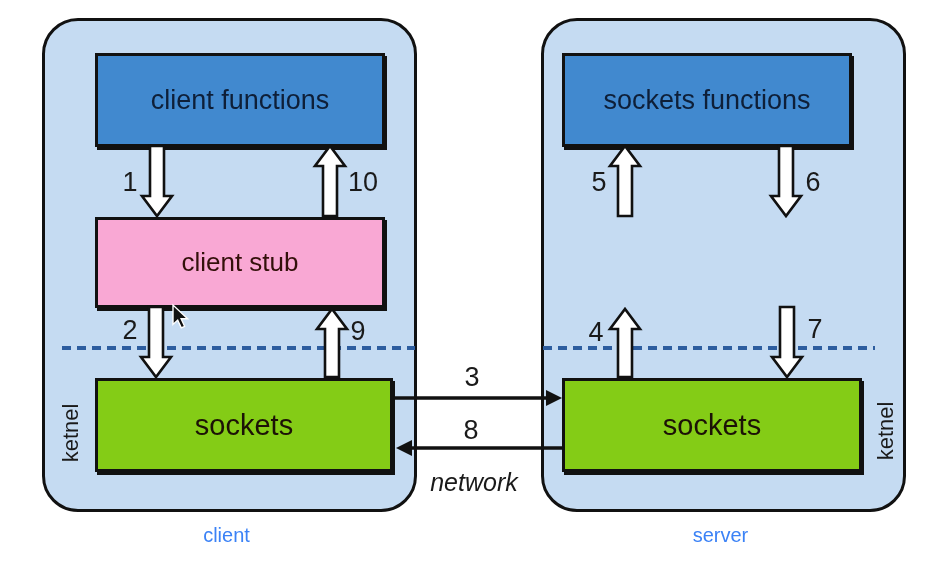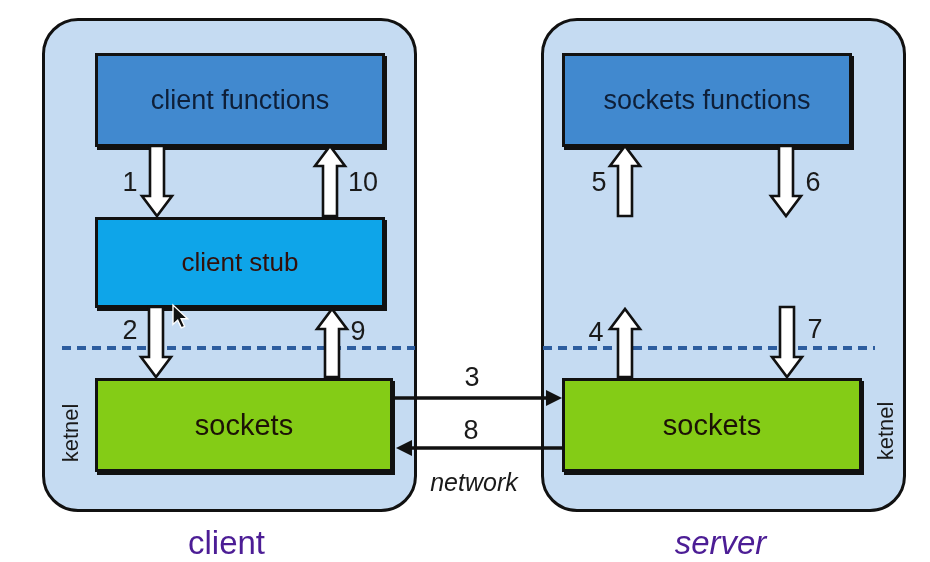--- a/index.html
+++ b/index.html
@@ -4,36 +4,36 @@
 <style>
   html,body{margin:0;padding:0;background:#ffffff;}
   #stage{position:relative;width:930px;height:562px;background:#ffffff;overflow:hidden;
          font-family:"Liberation Sans","DejaVu Sans",sans-serif;color:#141414;padding-left:47px;}
   .panel{position:absolute;background:#c5dbf2;border:3px solid #111;border-radius:36px;}
   #client-panel{left:42px;top:18px;width:369px;height:488px;}
   #server-panel{left:541px;top:18px;width:359px;height:488px;}
   .box{position:absolute;border:3px solid #111;box-shadow:2px 3px 0 #111;
        display:flex;align-items:center;justify-content:center;text-align:center;z-index:2;}
   .box-blue{background:#4189cf;color:#0e1f38;font-size:27px;}
-  .box-red{background:#0ea5e9;color:#33100a;font-size:26px;line-height:1.15;}
+  .box-red{background:#f9a8d4;color:#33100a;font-size:26px;line-height:1.15;}
   .box-orange{background:#84cc16;color:#1c1206;font-size:29px;}
   #client-functions{left:95px;top:53px;width:284px;height:88px;}
   #client-stub{left:95px;top:217px;width:284px;height:85px;}
   #client-sockets{left:95px;top:378px;width:292px;height:88px;}
   #server-functions{left:562px;top:53px;width:284px;height:88px;}
   #server-stub{left:562px;top:217px;width:284px;height:85px;}
   #server-sockets{left:562px;top:378px;width:294px;height:88px;}
   svg.layer{position:absolute;left:0;top:0;pointer-events:none;}
   #divider-layer{z-index:1;}
   #arrow-layer{z-index:4;}
   .step-num{position:absolute;z-index:5;font-size:27px;color:#1a1a1a;
             transform:translate(-50%,-50%);white-space:nowrap;}
-  .caption{position:absolute;z-index:5;font-size:33px;color:#4c1d95;text-align:center;}
+  .caption{position:absolute;z-index:5;font-size:20px;color:#3b82f6;text-align:center;}
   #client-caption{left:42px;top:524px;width:369px;}
-  #server-caption{left:541px;top:524px;width:359px;font-style:italic;}
+  #server-caption{left:541px;top:524px;width:359px;}
   #network-label{position:absolute;z-index:5;left:395px;top:468px;width:158px;
                  text-align:center;font-size:25px;font-style:italic;color:#1a1a1a;}
   .kernel-label{position:absolute;z-index:3;font-size:22px;color:#1a1a1a;
                 transform:translate(-50%,-50%) rotate(-90deg);transform-origin:center;}
   #kernel-label-client{left:71px;top:433px;}
   #kernel-label-server{left:886px;top:431px;}
   .thick-arrow{fill:#ffffff;stroke:#111;stroke-width:2.6;stroke-linejoin:miter;}
   .net-line{stroke:#111;stroke-width:3.4;}
   .net-head{fill:#111;}
   .kdash{stroke:#2d5d9f;stroke-width:4;stroke-dasharray:9 6;fill:none;}

